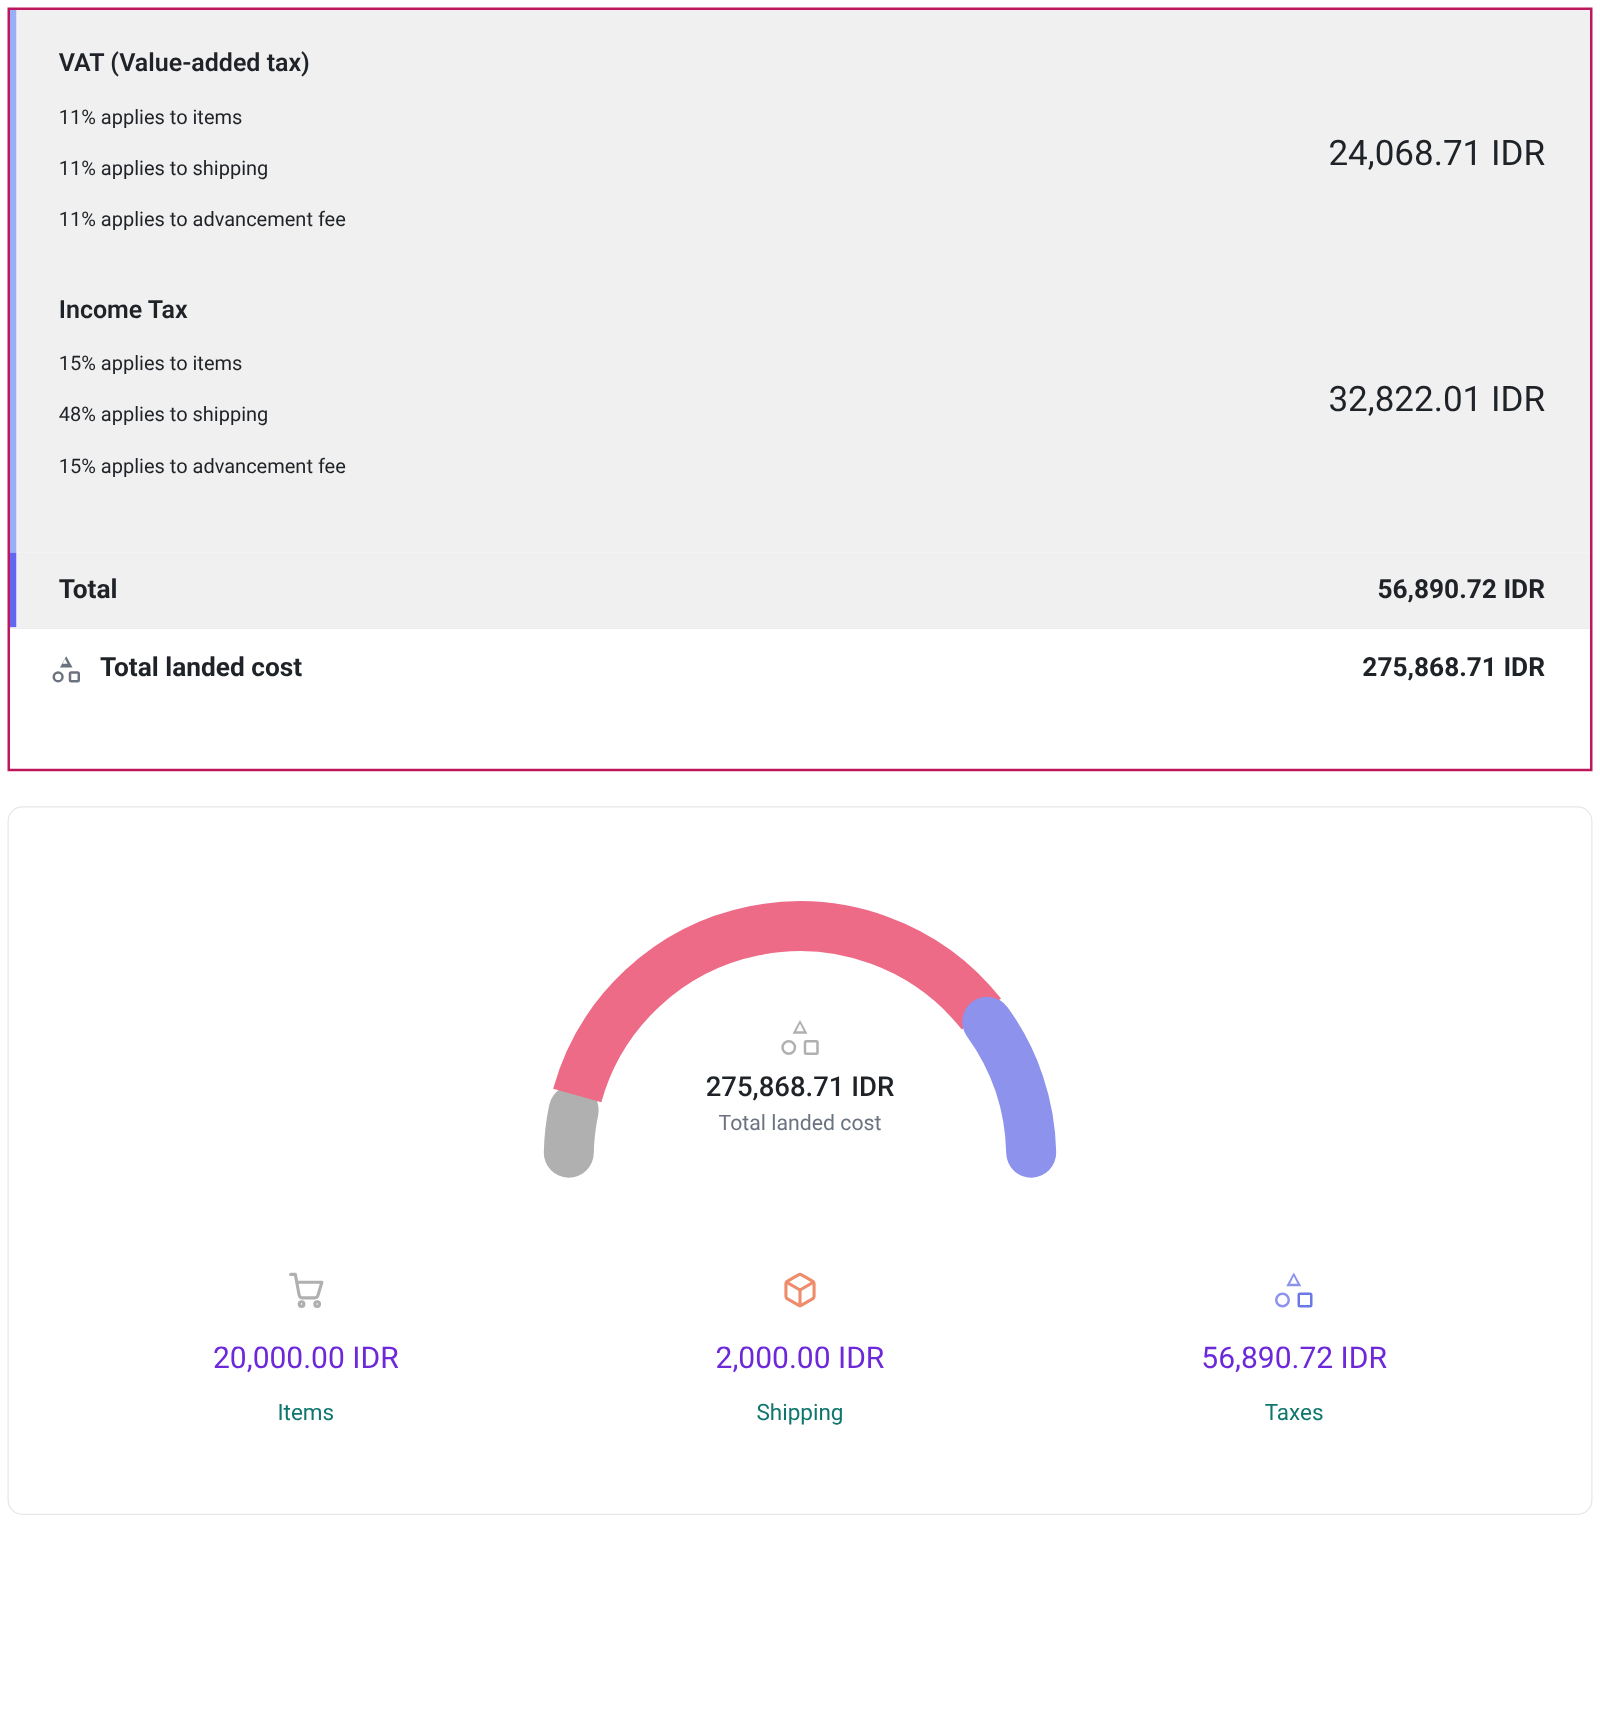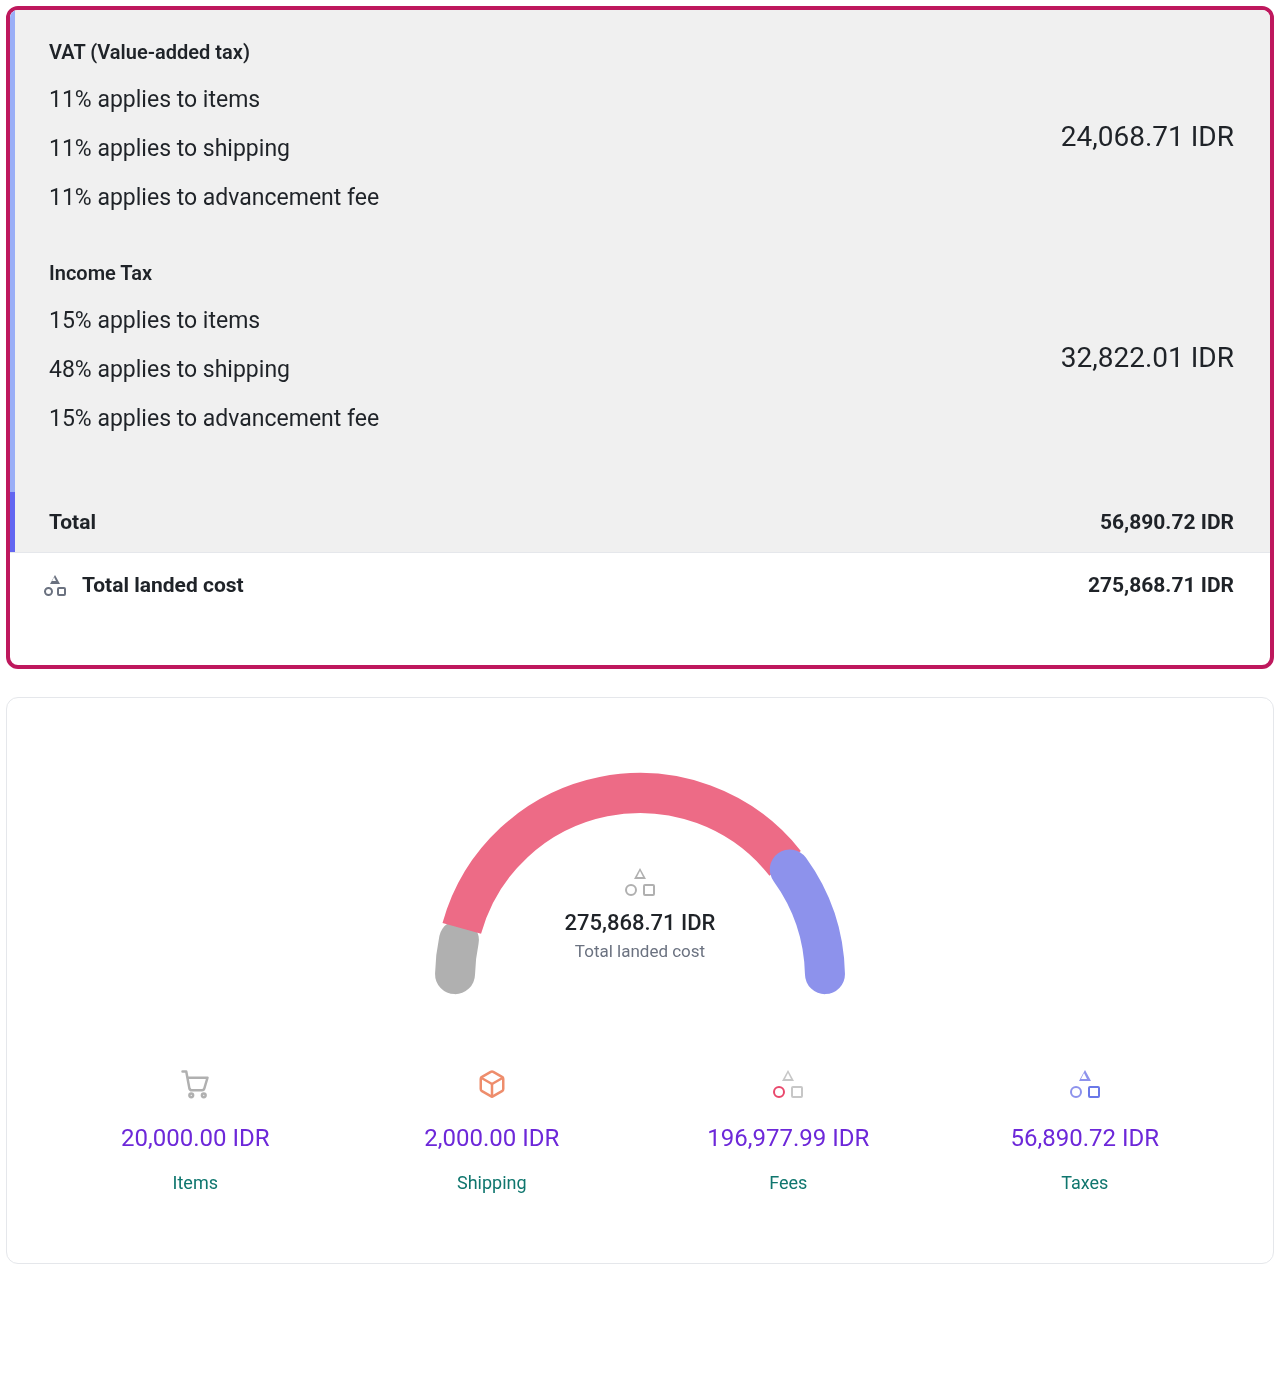--- a/index.html
+++ b/index.html
@@ -4,22 +4,22 @@
 <style>
   * { box-sizing: border-box; margin: 0; padding: 0; }
   body {
     font-family: -apple-system, BlinkMacSystemFont, "Segoe UI", Roboto, Helvetica, Arial, sans-serif;
     background: #ffffff;
     color: #1f2328;
     width: 1280px;
   }
 
   .card {
-    border: 4px solid #be185d;
-    border-radius: 12px;
+    border: 2px solid #be185d;
+    border-radius: 0;
     margin: 6px 6px 28px 6px;
     overflow: hidden;
     background: #ffffff;
   }
 
   .tax-panel {
     background: #f0f0f0;
     border-left: 5px solid #9aaef7;
     padding: 30px 36px 10px 34px;
   }
@@ -35,21 +35,21 @@
   .tax-left { flex: 1; }
 
   .tax-title {
     font-size: 20px;
     font-weight: 600;
     color: #1f2328;
     margin-bottom: 22px;
   }
 
   .tax-line {
-    font-size: 23px;
+    font-size: 16px;
     font-weight: 400;
     color: #1f2328;
     margin-bottom: 22px;
   }
 
   .tax-amount {
     font-size: 28px;
     font-weight: 400;
     color: #1f2328;
     align-self: center;
@@ -329,31 +329,20 @@
           <path d="M21 16V8a2 2 0 0 0-1-1.73l-7-4a2 2 0 0 0-2 0l-7 4A2 2 0 0 0 3 8v8a2 2 0 0 0 1 1.73l7 4a2 2 0 0 0 2 0l7-4A2 2 0 0 0 21 16z"></path>
           <polyline points="3.3 7 12 12 20.7 7"></polyline>
             <line x1="12" y1="22" x2="12" y2="12"></line>
         </svg>
       </div>
       <div class="bd-amount">2,000.00 IDR</div>
       <div class="bd-label">Shipping</div>
     </div>
 
 
-    <div class="bd-item">
-      <div class="bd-icon">
-        <span class="shapes-icon shapes-multi" style="--c-tri:#c7c7c7;--c-circ:#e9486c;--c-sq:#c7c7c7;--shapes-bg:#ffffff">
-          <span class="tri"></span>
-            <span class="circ"></span>
-            <span class="sq"></span>
-        </span>
-      </div>
-      <div class="bd-amount">196,977.99 IDR</div>
-      <div class="bd-label">Fees</div>
-    </div>
 
     <div class="bd-item">
       <div class="bd-icon">
         <span class="shapes-icon shapes-multi" style="--c-tri:#8d92ec;--c-circ:#8d92ec;--c-sq:#6a78e8;--shapes-bg:#ffffff">
           <span class="tri"></span>
             <span class="circ"></span>
             <span class="sq"></span>
         </span>
       </div>
       <div class="bd-amount">56,890.72 IDR</div>

